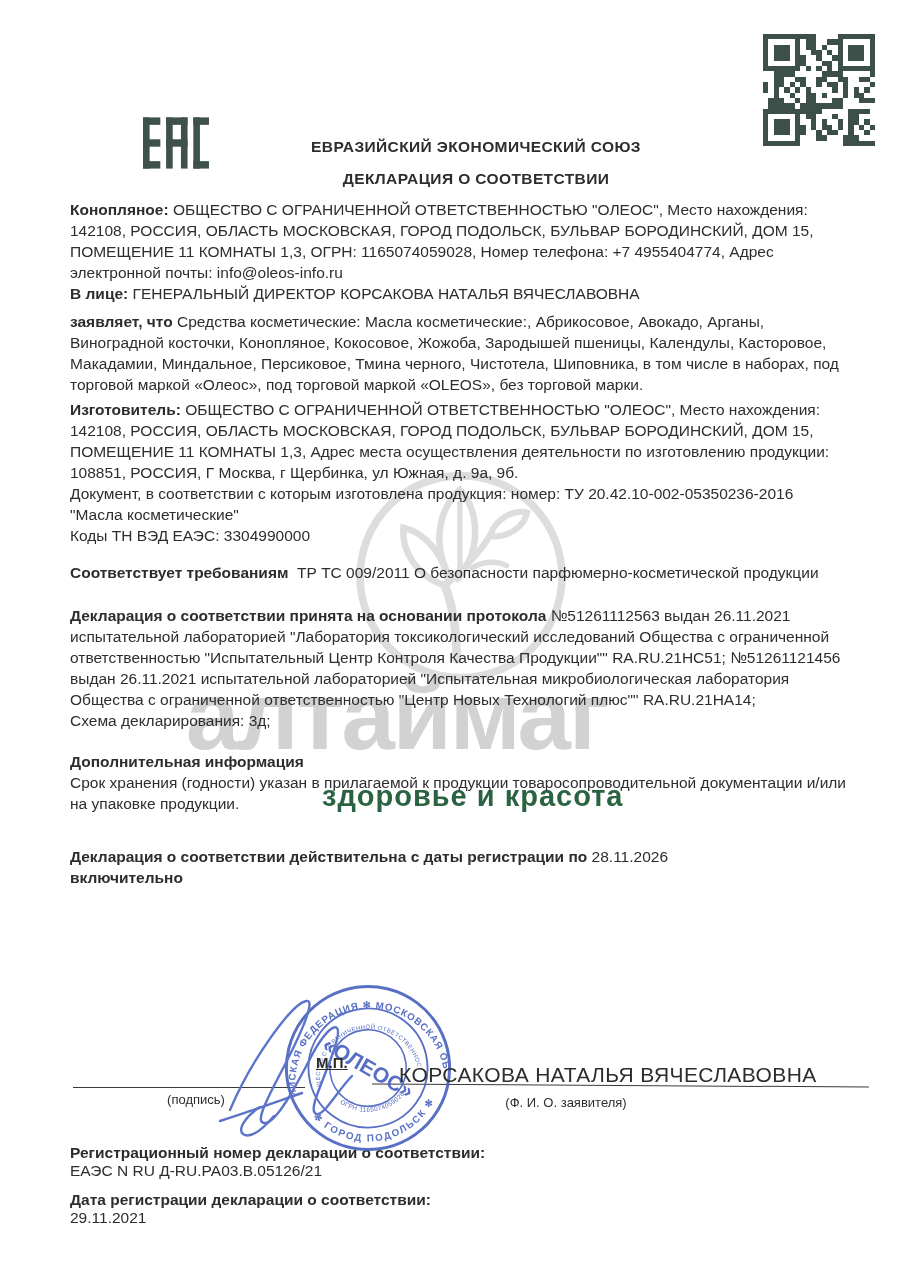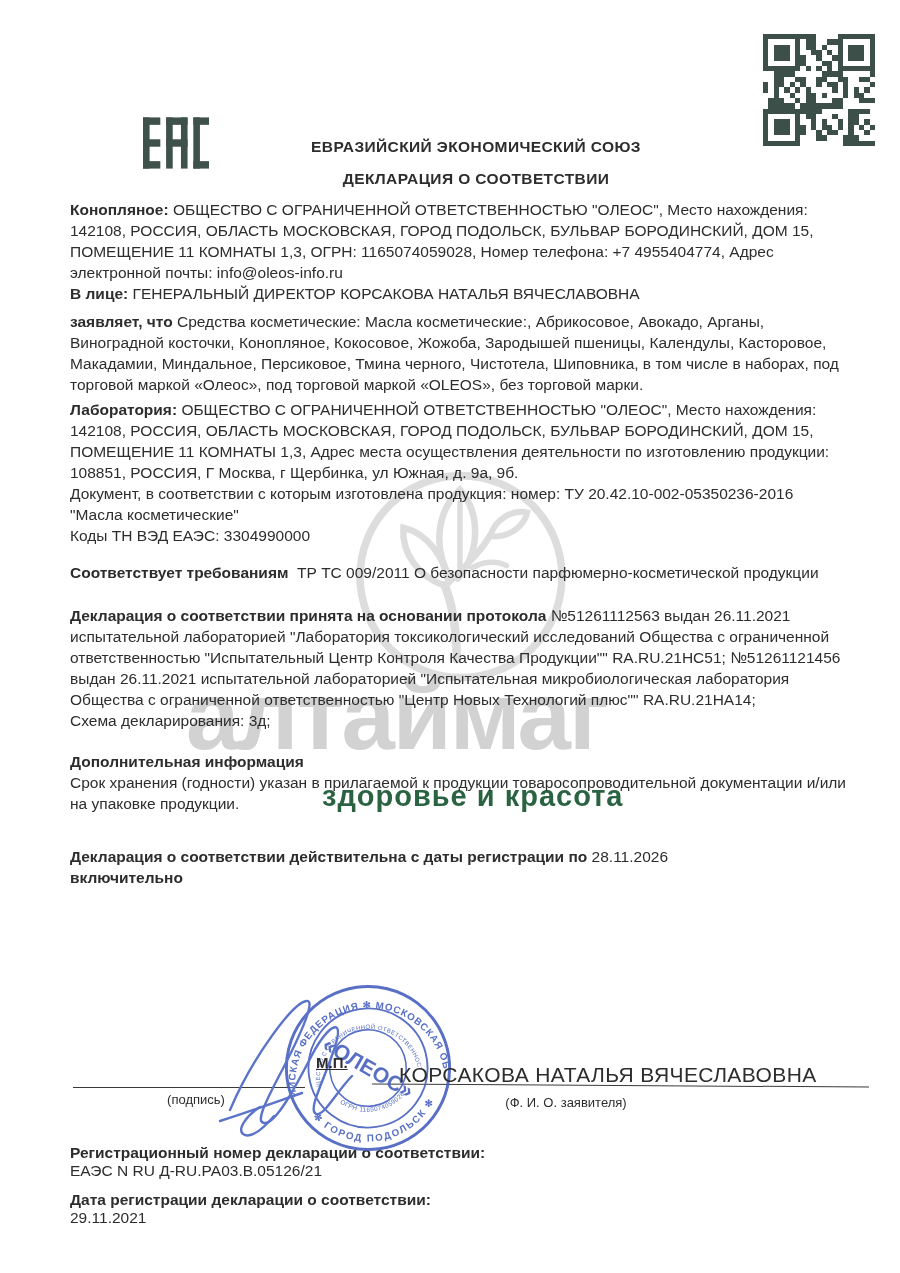--- a/index.html
+++ b/index.html
@@ -329,21 +329,21 @@
     <div class="t1">ЕВРАЗИЙСКИЙ ЭКОНОМИЧЕСКИЙ СОЮЗ</div>
     <div class="t2">ДЕКЛАРАЦИЯ О СООТВЕТСТВИИ</div>
   </div>
 
   <div class="content">
     <p><b>Конопляное:</b><span> ОБЩЕСТВО С ОГРАНИЧЕННОЙ ОТВЕТСТВЕННОСТЬЮ "ОЛЕОС", Место нахождения: 142108, РОССИЯ, ОБЛАСТЬ МОСКОВСКАЯ, ГОРОД ПОДОЛЬСК, БУЛЬВАР БОРОДИНСКИЙ, ДОМ 15, ПОМЕЩЕНИЕ 11 КОМНАТЫ 1,3, ОГРН: 1165074059028, Номер телефона: +7 4955404774, Адрес электронной почты: info@oleos-info.ru</span><br>
       <b>В лице:</b><span> ГЕНЕРАЛЬНЫЙ ДИРЕКТОР КОРСАКОВА НАТАЛЬЯ ВЯЧЕСЛАВОВНА</span></p>
 
     <p class="mt7"><b>заявляет, что</b><span> Средства косметические: Масла косметические:, Абрикосовое, Авокадо, Арганы, Виноградной косточки, Конопляное, Кокосовое, Жожоба, Зародышей пшеницы, Календулы, Касторовое, Макадамии, Миндальное, Персиковое, Тмина черного, Чистотела, Шиповника, в том числе в наборах, под торговой маркой «Олеос», под торговой маркой «OLEOS», без торговой марки.</span></p>
 
-    <p class="mt4"><b>Лаборатория:</b><span> ОБЩЕСТВО С ОГРАНИЧЕННОЙ ОТВЕТСТВЕННОСТЬЮ "ОЛЕОС", Место нахождения: 142108, РОССИЯ, ОБЛАСТЬ МОСКОВСКАЯ, ГОРОД ПОДОЛЬСК, БУЛЬВАР БОРОДИНСКИЙ, ДОМ 15, ПОМЕЩЕНИЕ 11 КОМНАТЫ 1,3, Адрес места осуществления деятельности по изготовлению продукции: 108851, РОССИЯ, Г Москва, г Щербинка, ул Южная, д. 9а, 9б.</span></p>
+    <p class="mt4"><b>Изготовитель:</b><span> ОБЩЕСТВО С ОГРАНИЧЕННОЙ ОТВЕТСТВЕННОСТЬЮ "ОЛЕОС", Место нахождения: 142108, РОССИЯ, ОБЛАСТЬ МОСКОВСКАЯ, ГОРОД ПОДОЛЬСК, БУЛЬВАР БОРОДИНСКИЙ, ДОМ 15, ПОМЕЩЕНИЕ 11 КОМНАТЫ 1,3, Адрес места осуществления деятельности по изготовлению продукции: 108851, РОССИЯ, Г Москва, г Щербинка, ул Южная, д. 9а, 9б.</span></p>
 
     <p><span>Документ, в соответствии с которым изготовлена продукция: номер: ТУ 20.42.10-002-05350236-2016 "Масла косметические"</span></p>
     <p><span>Коды ТН ВЭД ЕАЭС: 3304990000</span></p>
 
     <p class="mt16"><b>Соответствует требованиям</b>&nbsp;<span> ТР ТС 009/2011 О безопасности парфюмерно-косметической продукции</span></p>
 
     <p class="mt22"><b>Декларация о соответствии принята на основании протокола</b><span> №51261112563 выдан 26.11.2021 испытательной лабораторией "Лаборатория токсикологический исследований Общества с ограниченной ответственностью "Испытательный Центр Контроля Качества Продукции"" RA.RU.21НС51; №51261121456 выдан 26.11.2021 испытательной лабораторией "Испытательная микробиологическая лаборатория Общества с ограниченной ответственностью "Центр Новых Технологий плюс"" RA.RU.21НА14;</span><br>
       <span>Схема декларирования: 3д;</span></p>
 
     <p class="mt20"><b>Дополнительная информация</b><br>

